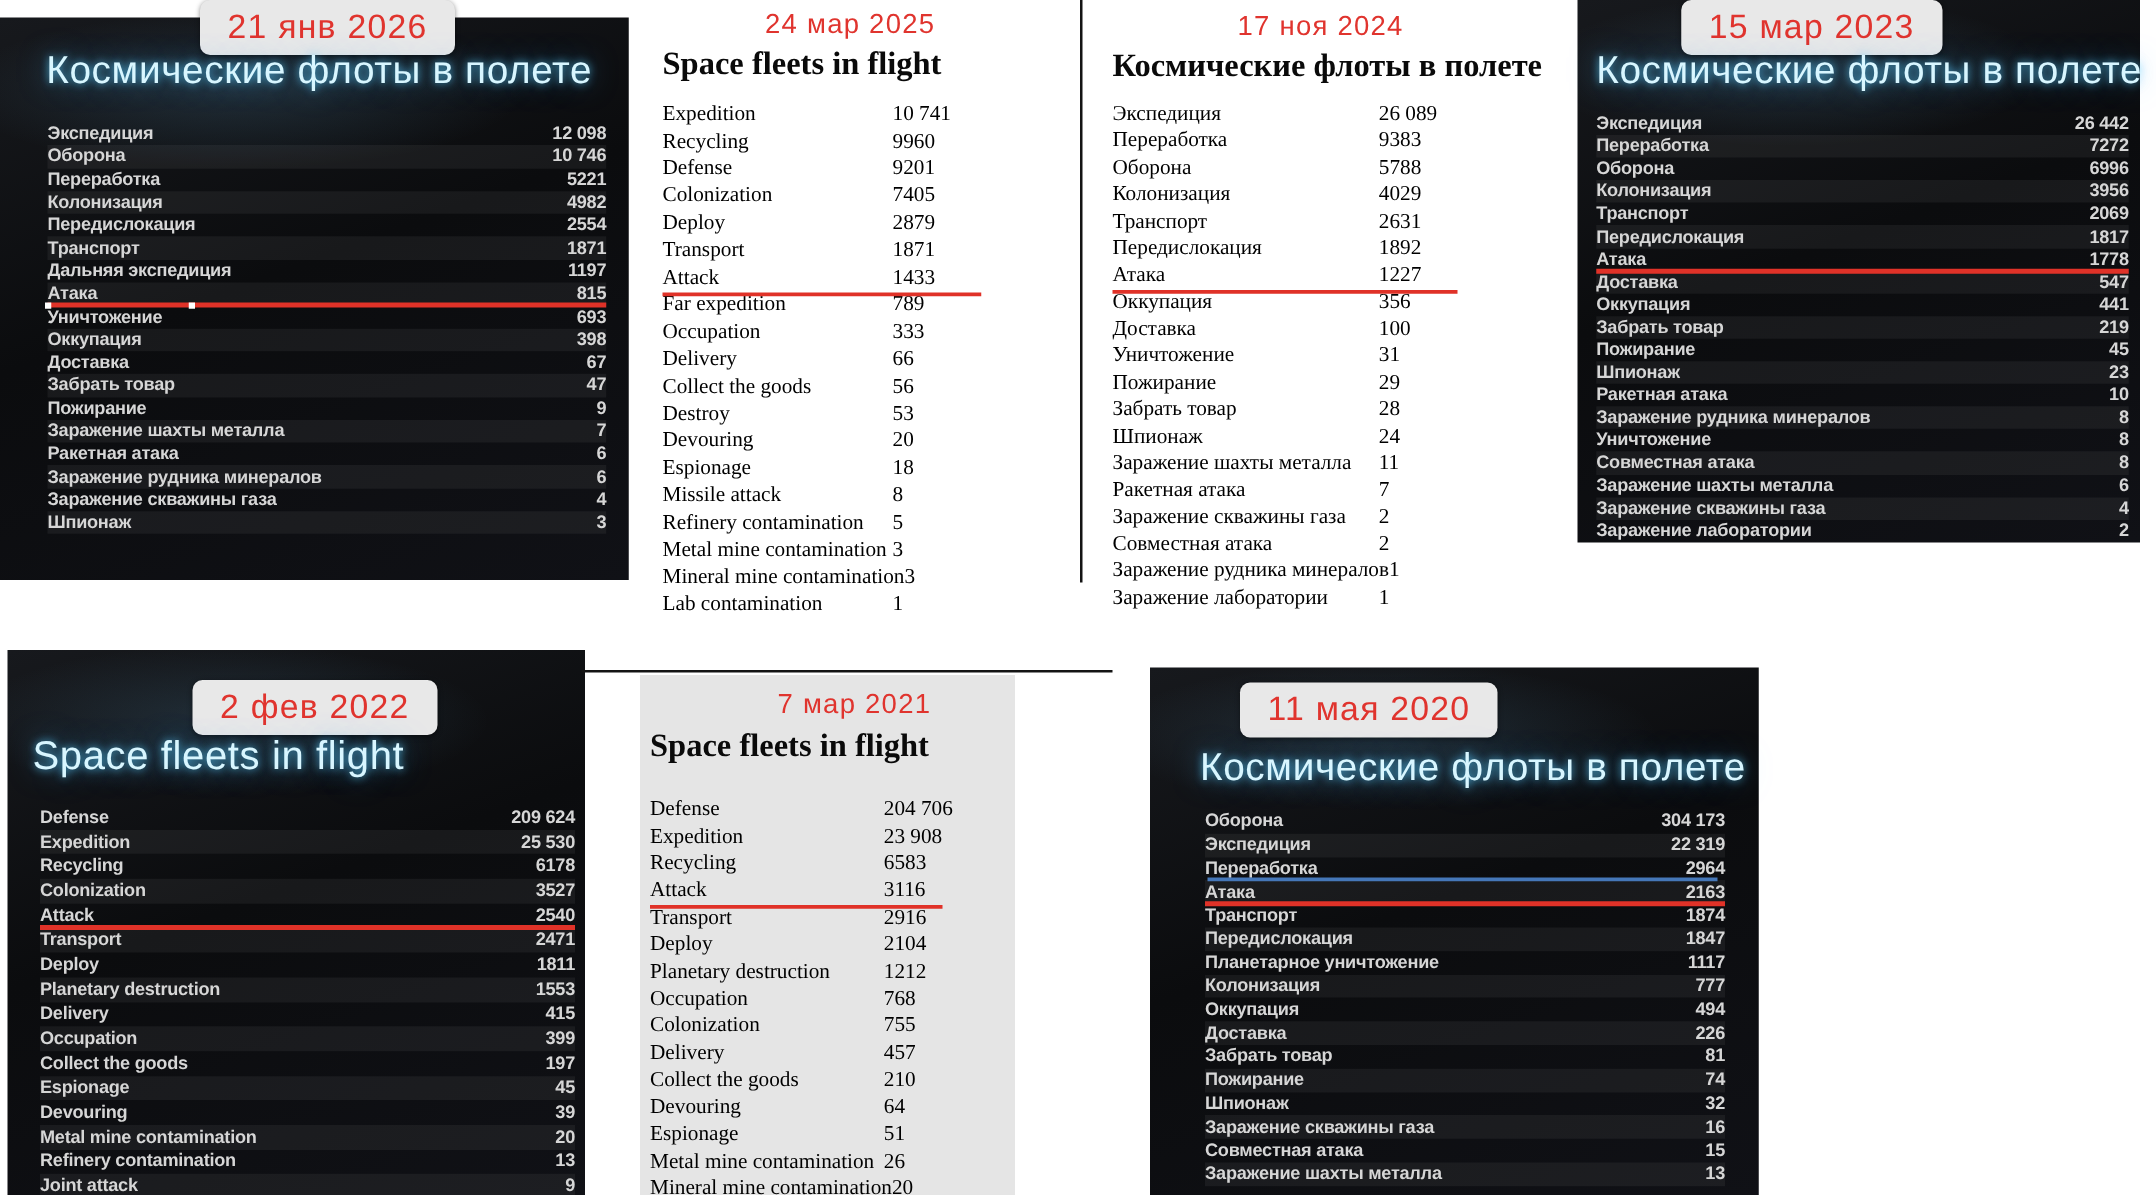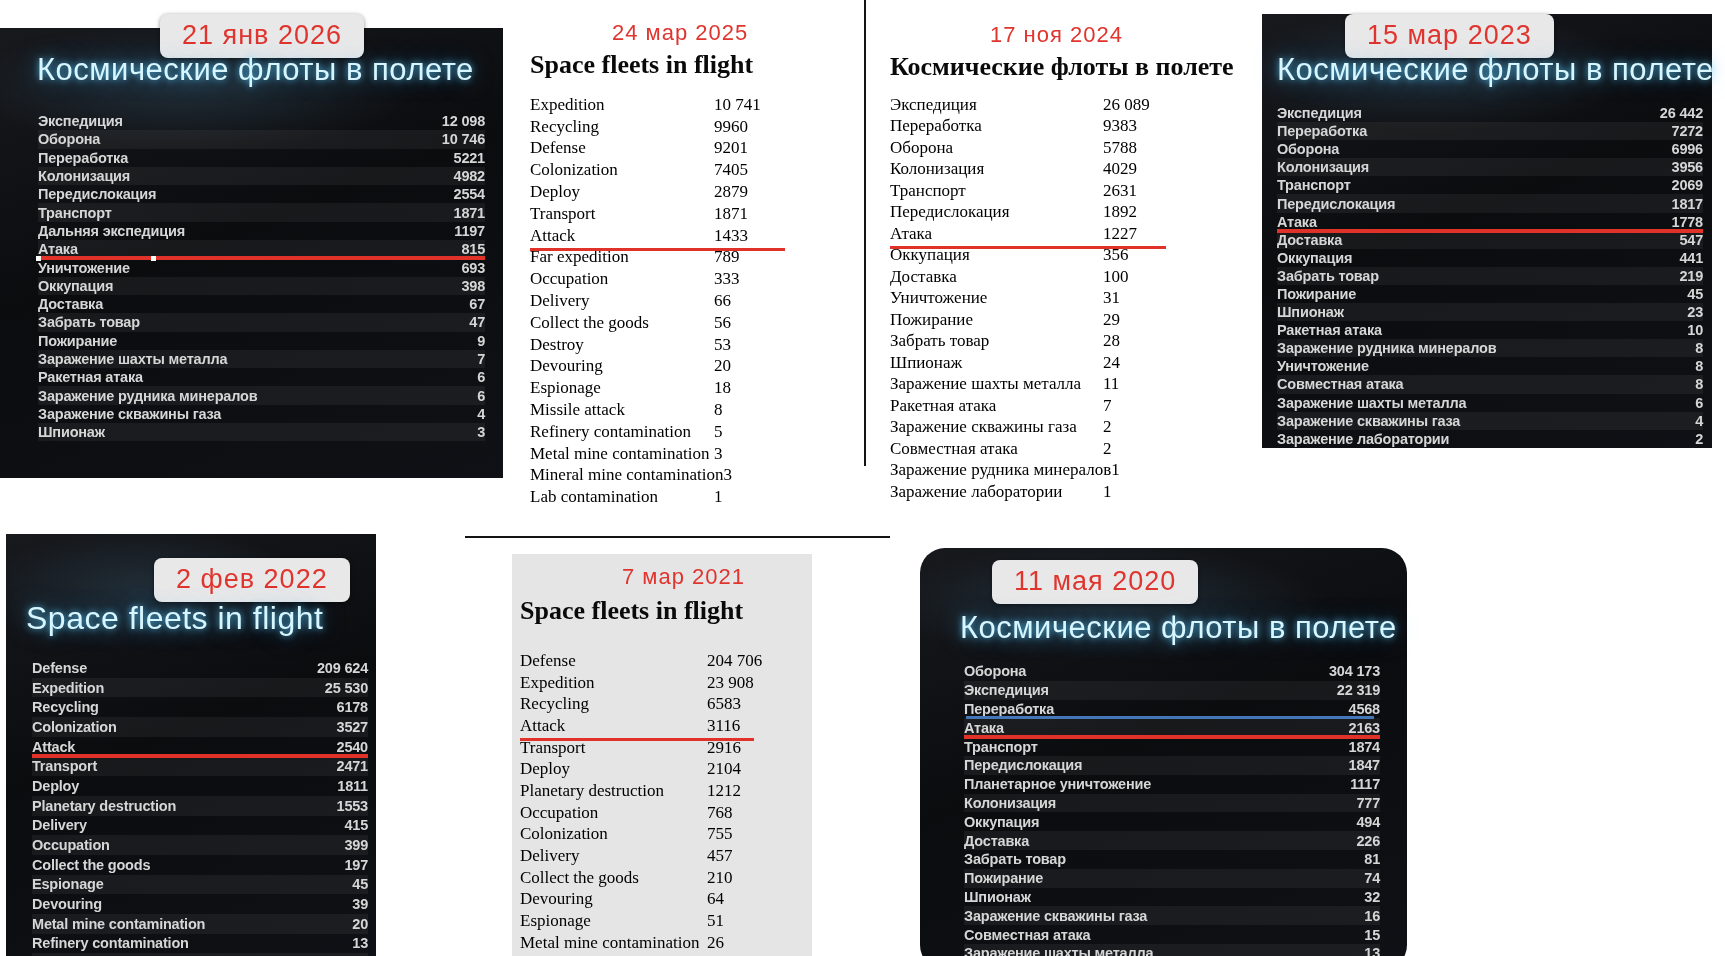--- a/index.html
+++ b/index.html
@@ -1,18 +1,18 @@
 <!DOCTYPE html>
 <html style="--red: #e03228; --blue: #4577b8; --datecol: #e0342e;"><head>
 <meta charset="utf-8">
 <style>
   html,body{margin:0;padding:0;background:#ffffff;}
   #canvas{position:relative;width:1725px;height:956px;overflow:hidden;background:#ffffff;
           font-family:"Liberation Sans",sans-serif;}
-  .panel{position:absolute;margin-top:14px;}
+  .panel{position:absolute;}
   .panel.dark{
     background:
       radial-gradient(ellipse 65% 20% at 38% 13%, rgba(110,185,230,.16), transparent 70%),
       linear-gradient(160deg,#17191d 0%,#0b0c0e 45%,#101116 100%);
   }
   .badge{position:absolute;background:#e8e8e8;border-radius:8px;color:var(--datecol,#e0342e);
          font-size:27px;line-height:1.25;padding:5px 22px;box-shadow:0 1px 4px rgba(0,0,0,.45);
          letter-spacing:1px;white-space:nowrap;}
   .date-plain{position:absolute;color:var(--datecol,#e0342e);font-size:22px;letter-spacing:1px;white-space:nowrap;text-align:right;}
   .title{position:absolute;color:#d8f6ff;white-space:nowrap;letter-spacing:.5px;
@@ -53,32 +53,32 @@
   #p3 .rows{left:12px;right:14px;top:80px;--rh:21.5px;--tab:213px;}
 
   #vline{left:864px;top:0;width:2px;height:466px;}
   #hline{left:465px;top:536px;width:425px;height:2px;}
 
   #p4{left:1262px;top:0;width:450px;height:434px;}
   #p4 .badge{left:83px;top:0;}
   #p4 .title{left:15px;top:38px;font-size:31px;}
   #p4 .rows{left:15px;right:9px;top:90px;--rh:18.1px;}
 
-  #p5{left:6px;top:520px;width:370px;height:436px;}
+  #p5{left:6px;top:520px;width:462px;height:436px;}
   #p5 .badge{left:148px;top:24px;}
   #p5 .title{left:20px;top:66px;font-size:32px;}
   #p5 .rows{left:26px;right:8px;top:124px;--rh:19.7px;}
 
   #p6{left:512px;top:540px;width:300px;height:416px;background:#e5e5e5;}
   #p6 .date-plain{left:110px;top:10px;}
   #p6 .title-serif{left:8px;top:42px;}
   #p6 .rows{left:8px;right:10px;top:96px;--rh:21.7px;--tab:187px;}
   #p6 .u-red::after{right:48px;}
 
-  #p7{left:920px;top:534px;width:487px;height:422px;border-radius:25px;}
+  #p7{left:920px;top:534px;width:487px;height:422px;}
   #p7 .badge{left:72px;top:12px;}
   #p7 .title{left:40px;top:62px;font-size:31px;}
   #p7 .rows{left:44px;right:27px;top:114px;--rh:18.8px;}
 </style>
 </head>
 <body>
 
 <div id="canvas">
 
   <div id="p1" class="panel dark">
@@ -558,21 +558,21 @@
         <div class="row">
           <span class="lbl">Оборона</span>
           <span class="val">304 173</span>
         </div>
         <div class="row">
           <span class="lbl">Экспедиция</span>
           <span class="val">22 319</span>
         </div>
         <div class="row u-blue">
           <span class="lbl">Переработка</span>
-          <span class="val">4568</span>
+          <span class="val">2964</span>
         </div>
         <div class="row u-red">
           <span class="lbl">Атака</span>
           <span class="val">2163</span>
         </div>
         <div class="row">
           <span class="lbl">Транспорт</span>
           <span class="val">1874</span>
         </div>
         <div class="row">

